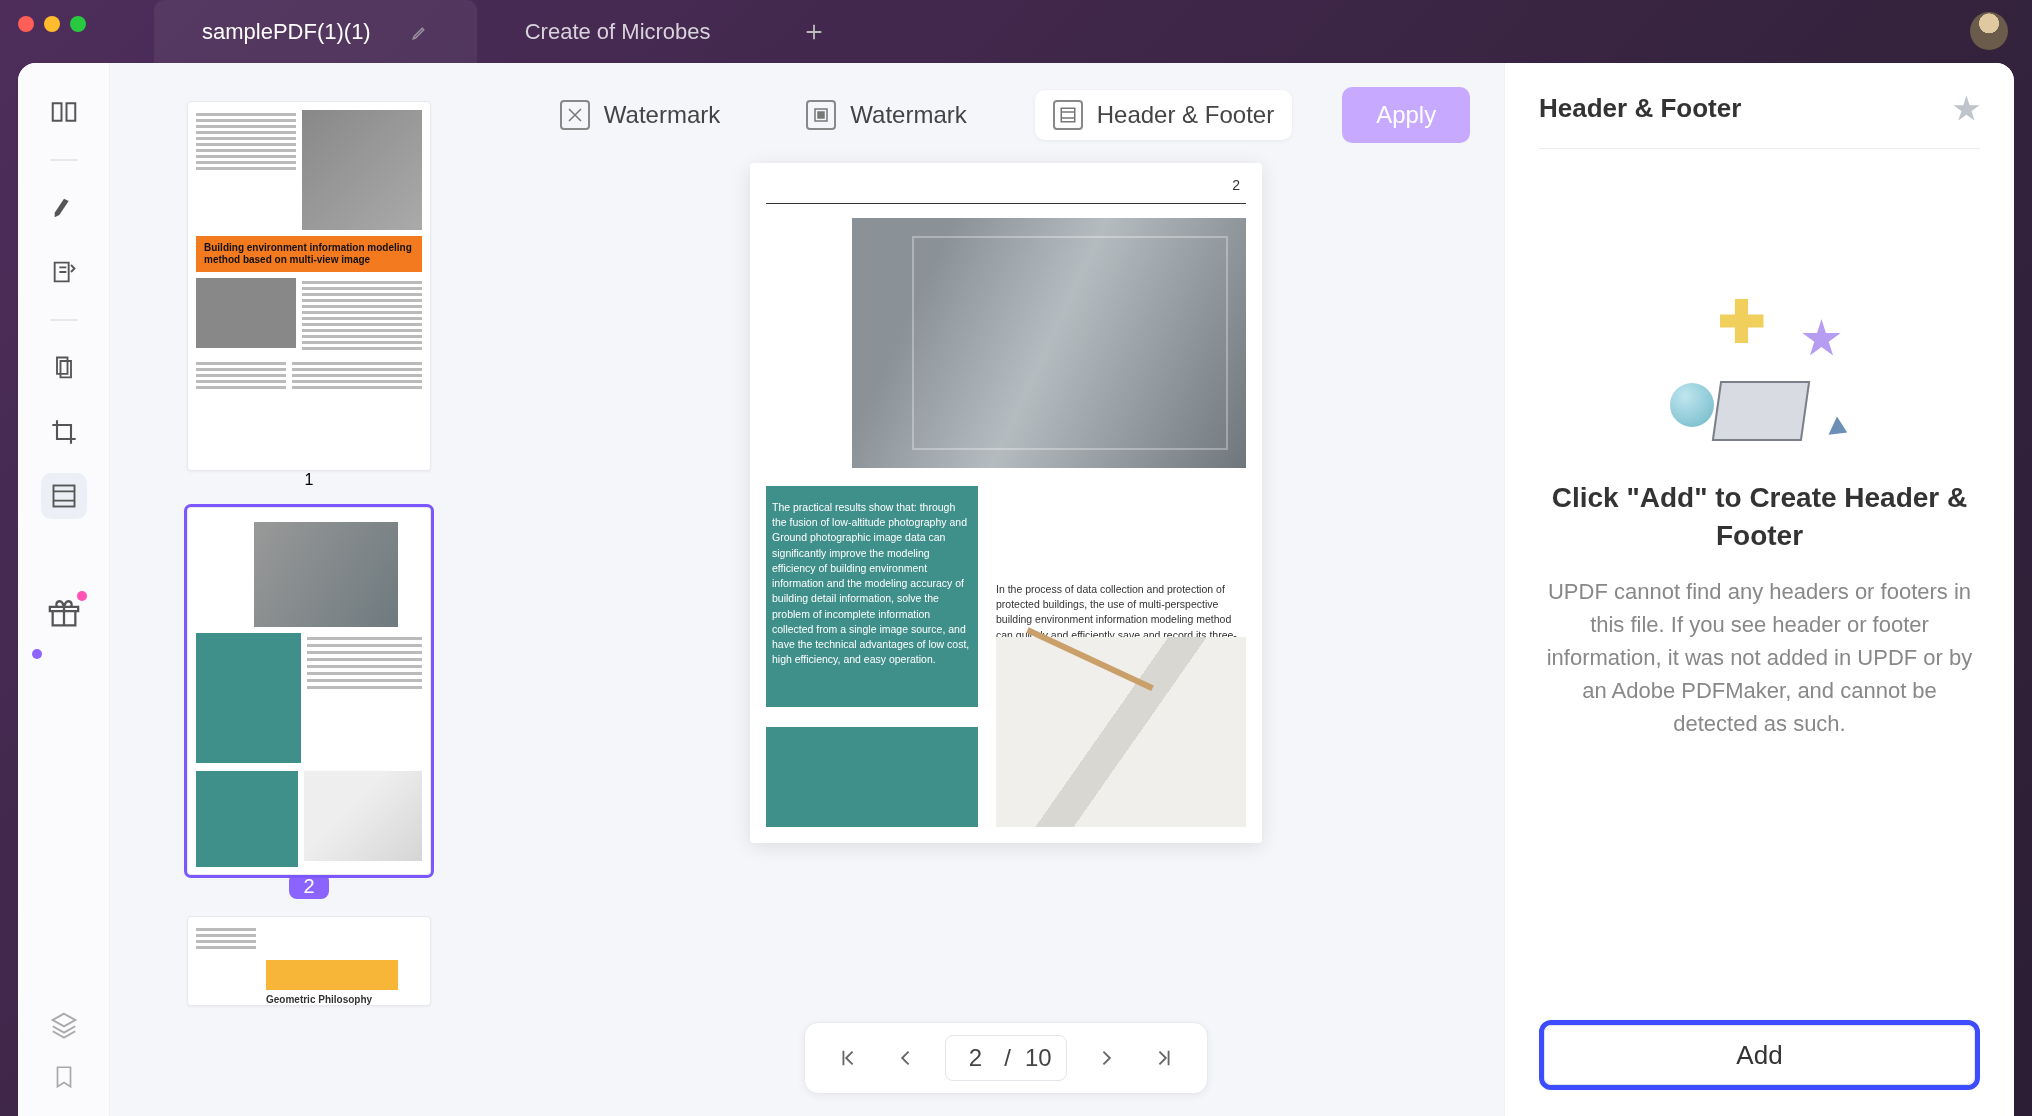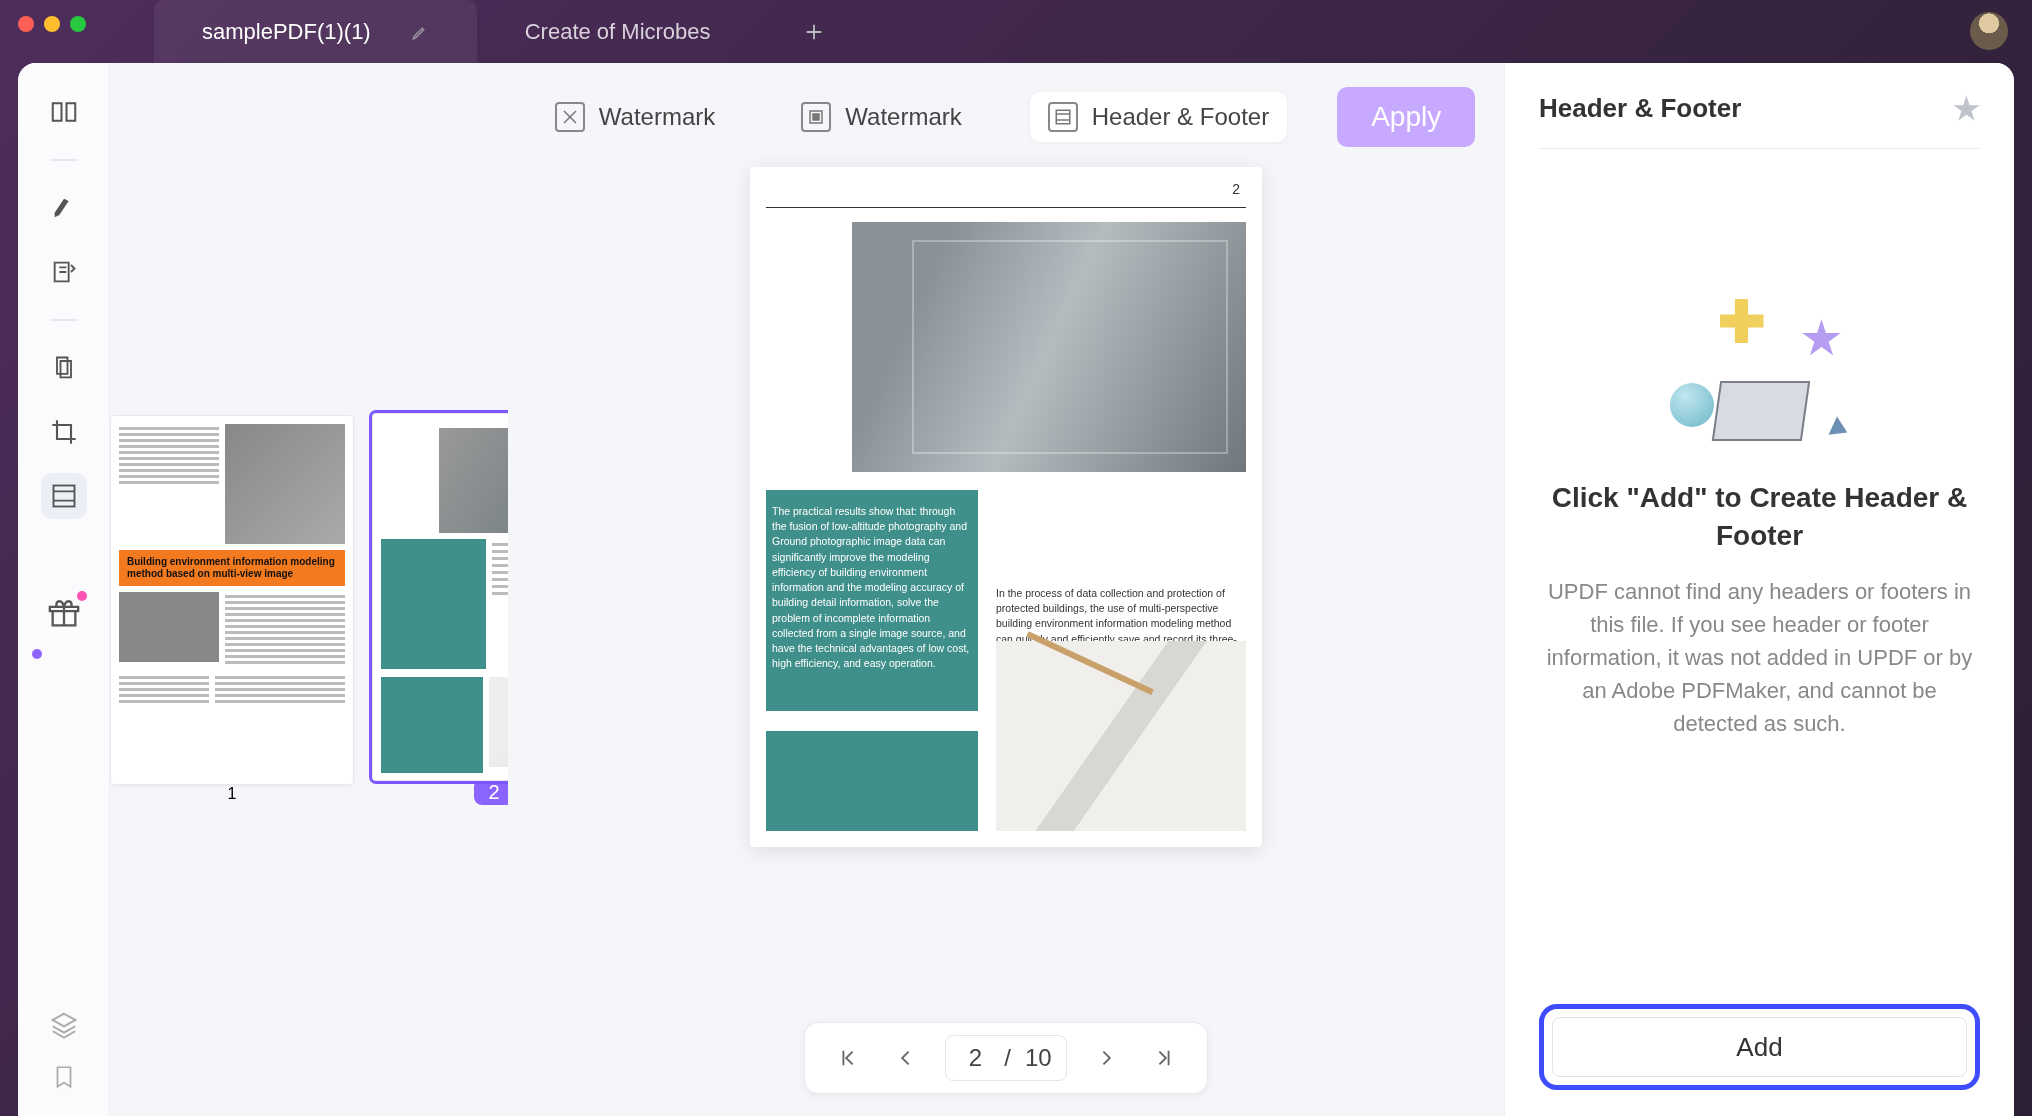--- a/index.html
+++ b/index.html
@@ -28,21 +28,21 @@
   
   .rail { width: 92px; background:#fbfbfe; display:flex; flex-direction:column; align-items:center; padding-top:26px; gap:18px; border-right:1px solid #eef0f5; position:relative;}
   .rail .tool { width:46px; height:46px; border-radius:10px; display:flex; align-items:center; justify-content:center; }
   .rail .tool.sel { background:#eceff5; }
   .rail .sep { width:28px; height:2px; background:#e6e8ee; border-radius:1px; margin:6px 0;}
   .rail .dot { position:absolute; left:14px; top:586px; width:10px; height:10px; border-radius:50%; background:#8f65ff; }
   .rail .bottom { margin-top:auto; margin-bottom:24px; display:flex; flex-direction:column; gap:22px; align-items:center;}
   .gift-badge{ position:absolute; top:-6px; right:-6px; width:10px; height:10px; border-radius:50%; background:#ff52b5;}
 
   
-  .thumbs { width: 398px; background:#f4f6fa; display:flex; flex-direction:row; align-items:center; padding:38px 0 0; gap:18px; overflow:hidden; }
+  .thumbs { width: 398px; background:#f4f6fa; display:flex; flex-direction:column; align-items:center; padding:38px 0 0; gap:18px; overflow:hidden; }
   .thumb { width: 244px; background:#fff; border:1px solid #e7e9ef; border-radius:4px; box-shadow:0 1px 3px rgba(0,0,0,.05); position:relative; }
   .thumb.selected { outline:3px solid #7c57ff; }
   .pgno-badge{ background:#8b64ff; color:#fff; padding:2px 14px; border-radius:8px; font-size:20px;}
   .thumb-stack{ display:flex; flex-direction:column; align-items:center; }
 
   
   .t1 { height: 370px; padding:8px; }
   .t1 .row{ display:flex; gap:6px;}
   .t1 .txt{ flex:1; }
   .t1 .txt div{ height:3px; background:#bbb; margin:3px 0; }
@@ -66,21 +66,21 @@
   .t3 { height: 90px; padding:8px;}
   .t3 .orange{ background:#f7b638; height:30px; margin:8px 24px 4px 70px;}
   .t3 .lines div{height:3px;background:#bbb;margin:3px 0; width:60px;}
 
   
   .center { flex:1; background:#f4f6fa; display:flex; flex-direction:column; align-items:center; position:relative;}
   .toolbar { display:flex; gap:50px; align-items:center; padding:24px 0 20px;}
   .tbtn { display:flex; align-items:center; gap:14px; font-size:24px; color:#444; padding:10px 18px; border-radius:10px;text-align:center;}
   .tbtn .ic{ width:30px; height:30px; border:2px solid #888; border-radius:4px; display:flex; align-items:center; justify-content:center;}
   .tbtn.active{ background:#fff; box-shadow:0 1px 4px rgba(0,0,0,.06);}
-  .apply{ background:#c7a9ff; color:#fff; font-size:28px; padding:14px 34px; border-radius:10px; }
+  .apply{ background:#c7a9ff; color:#fff; font-size:24px; padding:14px 34px; border-radius:10px; }
 
   
   .page { width: 512px; background:#fff; border-radius:4px; box-shadow:0 4px 20px rgba(0,0,0,.1); padding:16px; position:relative;}
   .page .phnum{ position:absolute; top:14px; right:22px; font-size:14px; color:#333;}
   .page .rule{ height:1px; background:#333; margin:24px 0 14px;}
   .page .hero{ height: 250px; background:linear-gradient(115deg,#8a9298 20%,#b5bcc0 50%,#6f777c); margin-left:86px; position:relative;}
   .page .hero::after{ content:""; position:absolute; inset:18px 18px 18px 60px; border:2px solid rgba(255,255,255,.3);}
   .page .midrow{ display:flex; gap:18px; margin-top:18px;}
   .page .tealbox{ width:212px; background:#3f8f8a; color:#fff; font-size:10.5px; line-height:1.45; padding:14px 6px 40px;}
   .page .sidetxt{ flex:1; font-size:10.5px; color:#333; line-height:1.45; padding-top:96px;}
@@ -102,21 +102,21 @@
   .rpanel .hdr{ display:flex; align-items:center; justify-content:space-between; font-size:26px; color:#333; font-weight:600; padding-bottom:22px; border-bottom:1px solid #ececf0;}
   .rpanel .star{ color:#bfc3cc; font-size:30px;}
   .rpanel .illus{ margin:150px auto 30px; width:180px; height:150px; position:relative;}
   .plus{position:absolute;left:50px;top:0;width:44px;height:44px;background:#f0cf5d;clip-path:polygon(35% 0,65% 0,65% 35%,100% 35%,100% 65%,65% 65%,65% 100%,35% 100%,35% 65%,0 65%,0 35%,35% 35%);}    
   .starshape{position:absolute;right:8px;top:20px;width:40px;height:40px;background:#b79df2;clip-path:polygon(50% 0,61% 35%,98% 35%,68% 57%,79% 91%,50% 70%,21% 91%,32% 57%,2% 35%,39% 35%);}    
   .sphere{position:absolute;left:0;bottom:22px;width:44px;height:44px;border-radius:50%;background:radial-gradient(circle at 35% 30%,#bfe6ef,#6fb7c7);}    
   .cube{position:absolute;left:46px;bottom:8px;width:90px;height:60px;background:#d8dbe2;border:2px solid #7b7f89;transform:skewX(-8deg);}    
   .cursor{position:absolute;right:2px;bottom:10px;width:0;height:0;border-left:16px solid #6b8fb5;border-top:10px solid transparent;border-bottom:10px solid transparent;transform:rotate(25deg);}    
   .rpanel h2{ font-size:28px; color:#333; text-align:center; font-weight:700; line-height:1.35; margin-bottom:20px;}
   .rpanel p{ font-size:22px; color:#888; text-align:center; line-height:1.5;}
-  .rpanel .addwrap{ margin-top:auto; border:5px solid #3d4cff; border-radius:18px; padding:8px;}
+  .rpanel .addwrap{ margin-top:auto; border:5px solid #3d4cff; border-radius:12px; padding:0;}
   .rpanel .addbtn{ width:100%; height:60px; background:#fff; border:1px solid #e2e4ea; border-radius:8px; font-size:26px; color:#333; display:flex; align-items:center; justify-content:center;}
 
   svg{display:block;}
 </style>
 </head>
 <body>
 
 <div class="titlebar">
   <div class="tl red"></div>
   <div class="tl yellow"></div>

